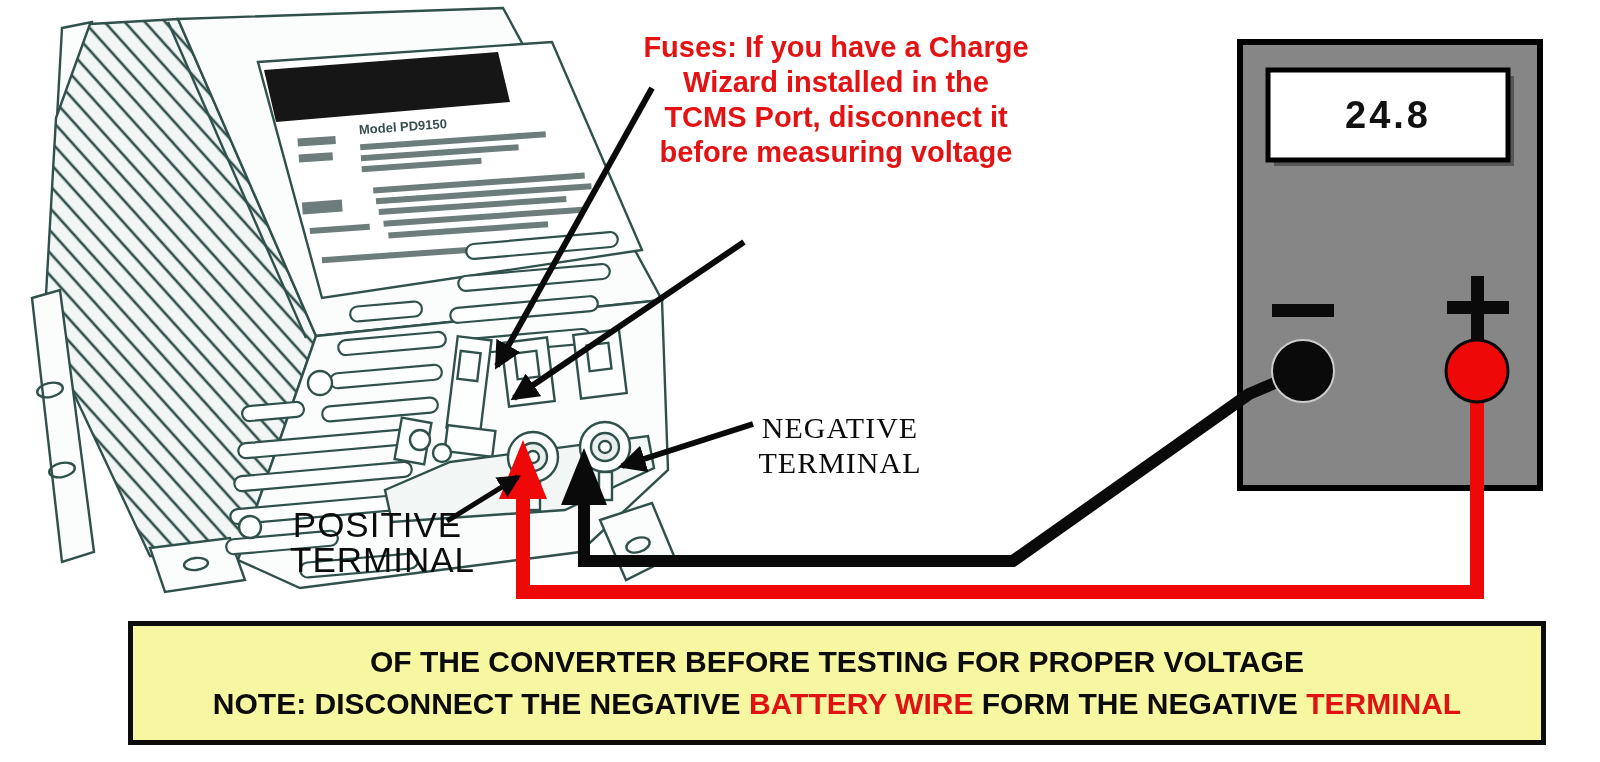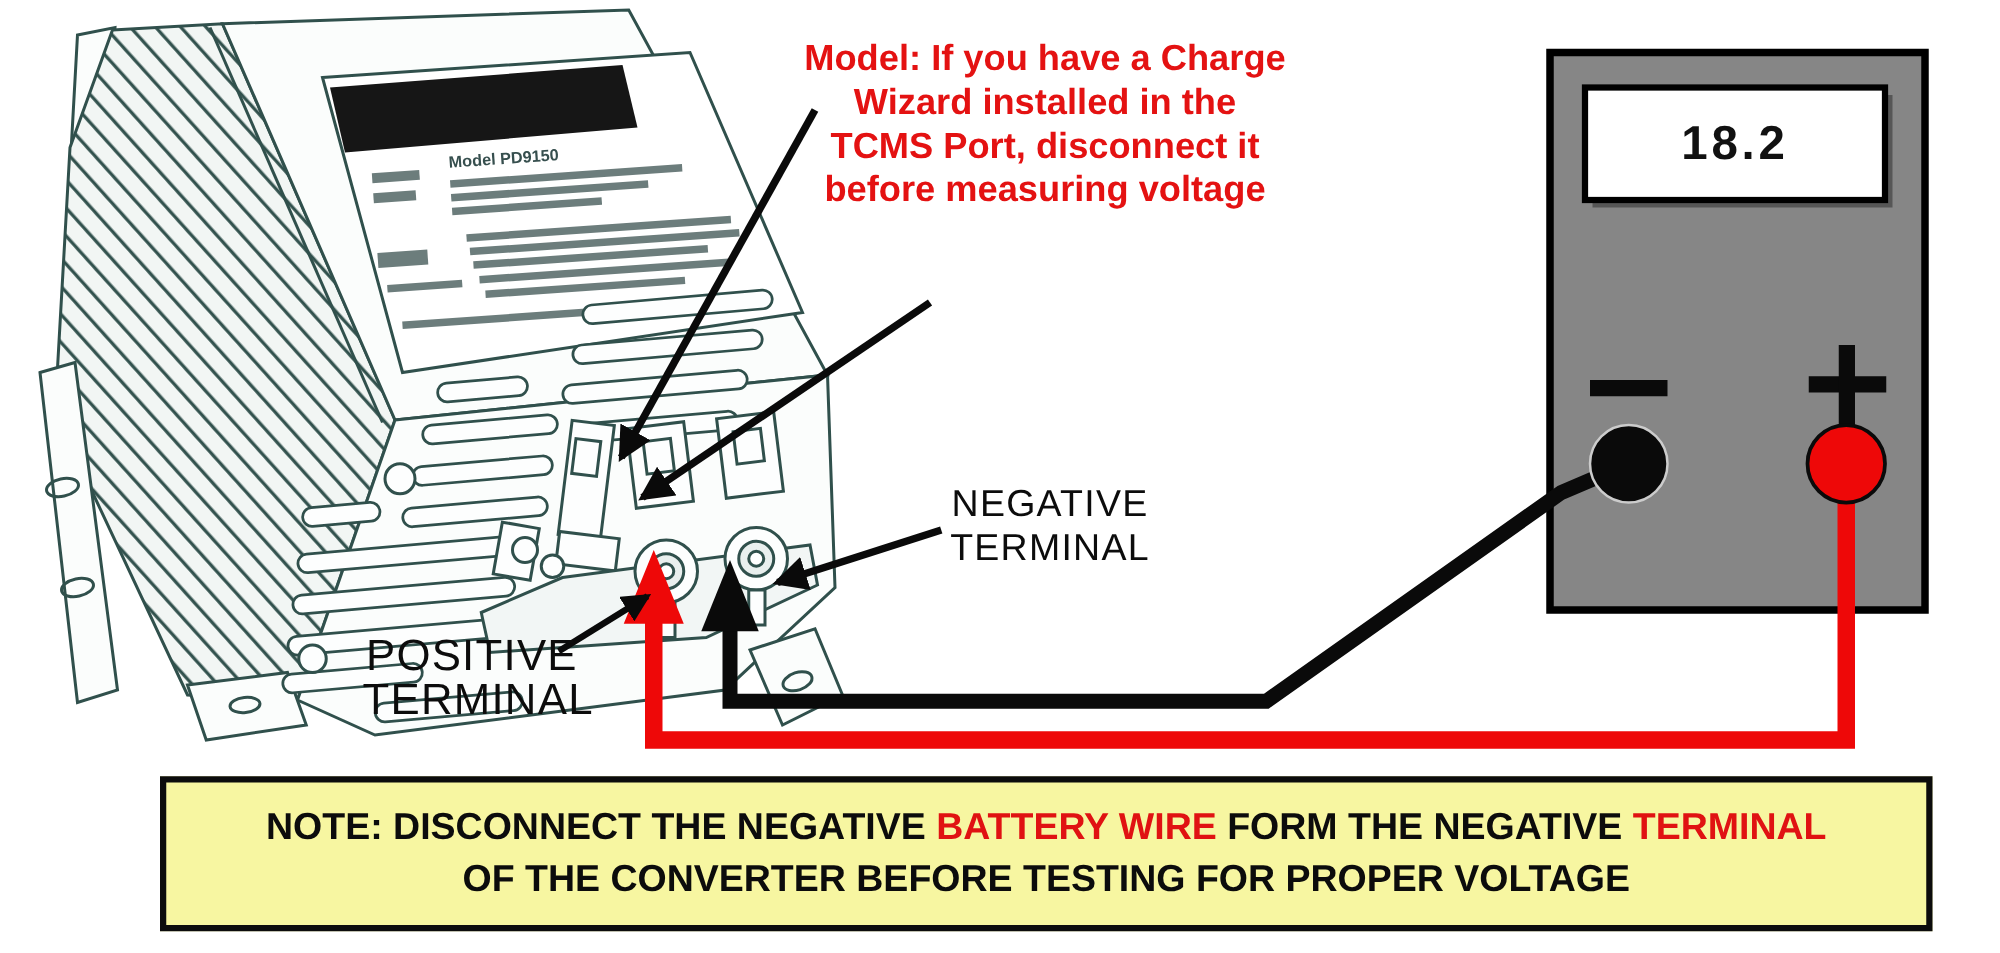--- a/index.html
+++ b/index.html
@@ -148,32 +148,32 @@
     <polygon points="584,448 607,505 561,505" fill="#0a0a0a"></polygon>
 
     <g stroke="#0a0a0a" fill="none">
       <line x1="652" y1="88" x2="497" y2="366" stroke-width="6" marker-end="url(#ah)"></line>
       <line x1="744" y1="242" x2="514" y2="398" stroke-width="6" marker-end="url(#ah)"></line>
       <line x1="753" y1="424" x2="622" y2="466" stroke-width="6" marker-end="url(#ah)"></line>
       <line x1="447" y1="521" x2="518" y2="477" stroke-width="5" marker-end="url(#ah)"></line>
     </g>
   </svg>
 
-  <div class="txt note-red" style="left:610px;top:30px;width:452px;">Model: If you have a Charge
+  <div class="txt note-red" style="left:610px;top:30px;width:452px;">Fuses: If you have a Charge
 Wizard installed in the
 TCMS Port, disconnect it
 before measuring voltage</div>
 
 
-  <div class="txt term-label" style="left:740px;top:386px;width:200px;">NEGATIVE
+  <div class="txt term-label" style="left:740px;top:410px;width:200px;font-family:Liberation Serif, serif;">NEGATIVE
 TERMINAL</div>
 
   <div class="txt term-label" style="left:290px;top:507px;width:175px;font-size:35px;">POSITIVE
 TERMINAL</div>
 
-  <div class="txt meter-reading" style="left:1268px;top:70px;width:240px;height:90px;">18.2</div>
+  <div class="txt meter-reading" style="left:1268px;top:70px;width:240px;height:90px;">24.8</div>
 
   <div class="banner">
+    <div class="line">OF THE CONVERTER BEFORE TESTING FOR PROPER VOLTAGE</div>
     <div class="line"><span>NOTE: DISCONNECT THE NEGATIVE </span><span class="seg-red">BATTERY WIRE</span><span> FORM THE NEGATIVE </span><span class="seg-red">TERMINAL</span></div>
-    <div class="line">OF THE CONVERTER BEFORE TESTING FOR PROPER VOLTAGE</div>
   </div>
 
 </div>
 
 </body></html>

